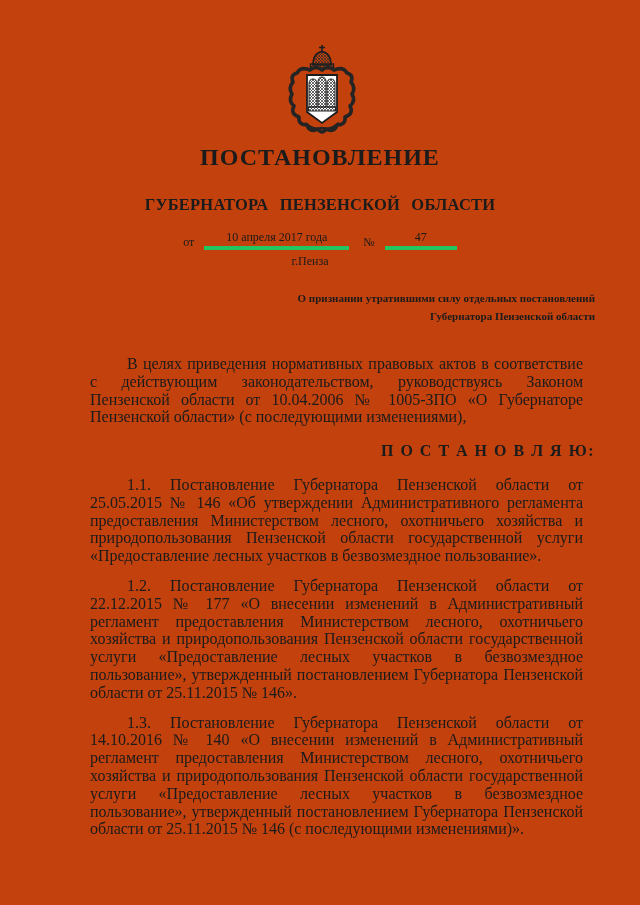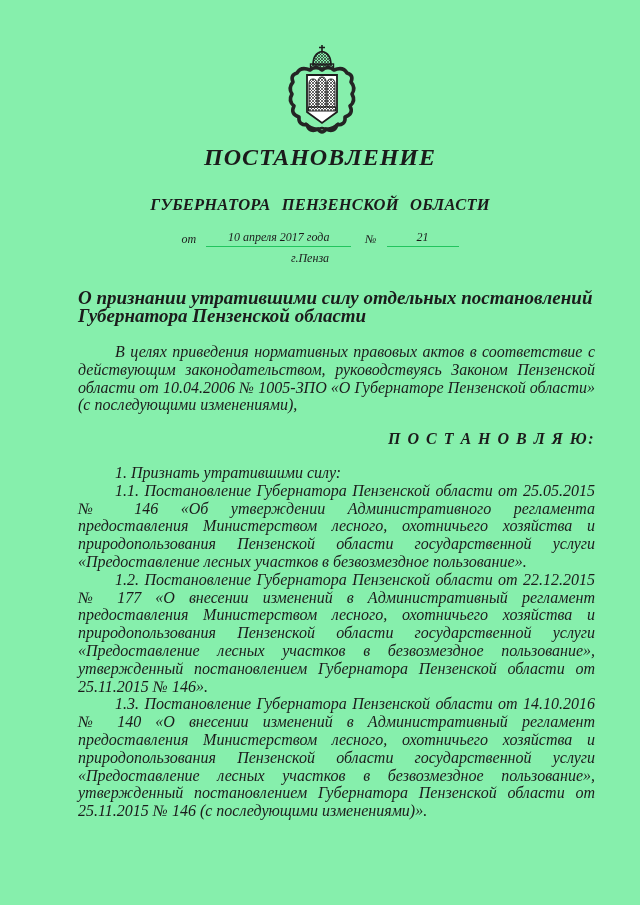--- a/index.html
+++ b/index.html
@@ -3,21 +3,21 @@
 <meta charset="utf-8">
 <style>
   html, body { margin: 0; padding: 0; }
   body {
     width: 640px; height: 905px;
     background: #ffffff;
     font-family: "Liberation Serif", "DejaVu Serif", serif;
     color: #1b1b1b;
     overflow: hidden;
   }
-  .page { position: relative; width: 640px; height: 905px; background: #86efac; font-style: italic; }
+  .page { position: relative; width: 640px; height: 905px; background: #c2410c; }
 
   .crest {
     position: absolute; top: 44px; left: 283px;
     width: 78px; height: 94px;
   }
 
   .doc-title {
     position: absolute; top: 144px; left: 0; width: 640px;
     margin: 0; text-align: center;
     font-size: 24px; font-weight: bold; letter-spacing: 1px;
@@ -30,44 +30,44 @@
 
   .date-block {
     position: absolute; top: 230px; left: 0; width: 640px;
     font-size: 12px;
   }
   .date-row {
     display: flex; justify-content: center; align-items: flex-end;
   }
   .blank-line {
     display: inline-block; text-align: center;
-    border-bottom: 1px solid #22c55e;
+    border-bottom: 4px solid #22c55e;
     padding-bottom: 1px;
   }
   .blank-date { width: 145px; margin-left: 10px; }
   .blank-num  { width: 72px;  margin-left: 10px; }
   .num-sign   { margin-left: 14px; }
   .city-row {
     width: 640px; text-align: center; margin-top: 4px;
     transform: translateX(-10px);
   }
 
   .subject {
     position: absolute; top: 289px; left: 78px; width: 517px;
-    text-align: left; font-weight: bold;
-    font-size: 19px; line-height: 18px;
+    text-align: right; font-weight: bold;
+    font-size: 11px; line-height: 18px;
   }
   .subject span { display: block; }
 
   .content {
     position: absolute; top: 343px; left: 78px; width: 517px;
     font-size: 16px; line-height: 17.8px;
     text-align: justify;
   }
-  .content p { margin: 0; text-indent: 37px; }
+  .content p { margin: 12px; text-indent: 37px; }
   .resolution {
     text-align: right; font-weight: bold;
     letter-spacing: 1.5px;
     margin: 16px 0 16px 0 !important;
     text-indent: 0 !important;
   }
 </style>
 </head>
 <body>
 
@@ -99,32 +99,31 @@
   </svg>
 
   <h1 class="doc-title">ПОСТАНОВЛЕНИЕ</h1>
   <h2 class="doc-subtitle">ГУБЕРНАТОРА ПЕНЗЕНСКОЙ ОБЛАСТИ</h2>
 
   <div class="date-block">
     <div class="date-row">
       <span>от</span>
       <span class="blank-line blank-date">10 апреля 2017 года</span>
       <span class="num-sign">№</span>
-      <span class="blank-line blank-num">21</span>
+      <span class="blank-line blank-num">47</span>
     </div>
     <div class="city-row">г.Пенза</div>
   </div>
 
   <div class="subject">
     <span>О признании утратившими силу отдельных постановлений</span>
     <span>Губернатора Пензенской области</span>
   </div>
 
   <div class="content">
     <p>В целях приведения нормативных правовых актов в соответствие с действующим законодательством, руководствуясь Законом Пензенской области от 10.04.2006 № 1005-ЗПО «О Губернаторе Пензенской области» (с последующими изменениями),</p>
     <p class="resolution">П О С Т А Н О В Л Я Ю:</p>
-    <p>1. Признать утратившими силу:</p>
     <p>1.1. Постановление Губернатора Пензенской области от 25.05.2015 № 146 «Об утверждении Административного регламента предоставления Министерством лесного, охотничьего хозяйства и природопользования Пензенской области государственной услуги «Предоставление лесных участков в безвозмездное пользование».</p>
     <p>1.2. Постановление Губернатора Пензенской области от 22.12.2015 № 177 «О внесении изменений в Административный регламент предоставления Министерством лесного, охотничьего хозяйства и природопользования Пензенской области государственной услуги «Предоставление лесных участков в безвозмездное пользование», утвержденный постановлением Губернатора Пензенской области от 25.11.2015 № 146».</p>
     <p>1.3. Постановление Губернатора Пензенской области от 14.10.2016 № 140 «О внесении изменений в Административный регламент предоставления Министерством лесного, охотничьего хозяйства и природопользования Пензенской области государственной услуги «Предоставление лесных участков в безвозмездное пользование», утвержденный постановлением Губернатора Пензенской области от 25.11.2015 № 146 (с последующими изменениями)».</p>
   </div>
 
 </div>
 
 </body></html>

